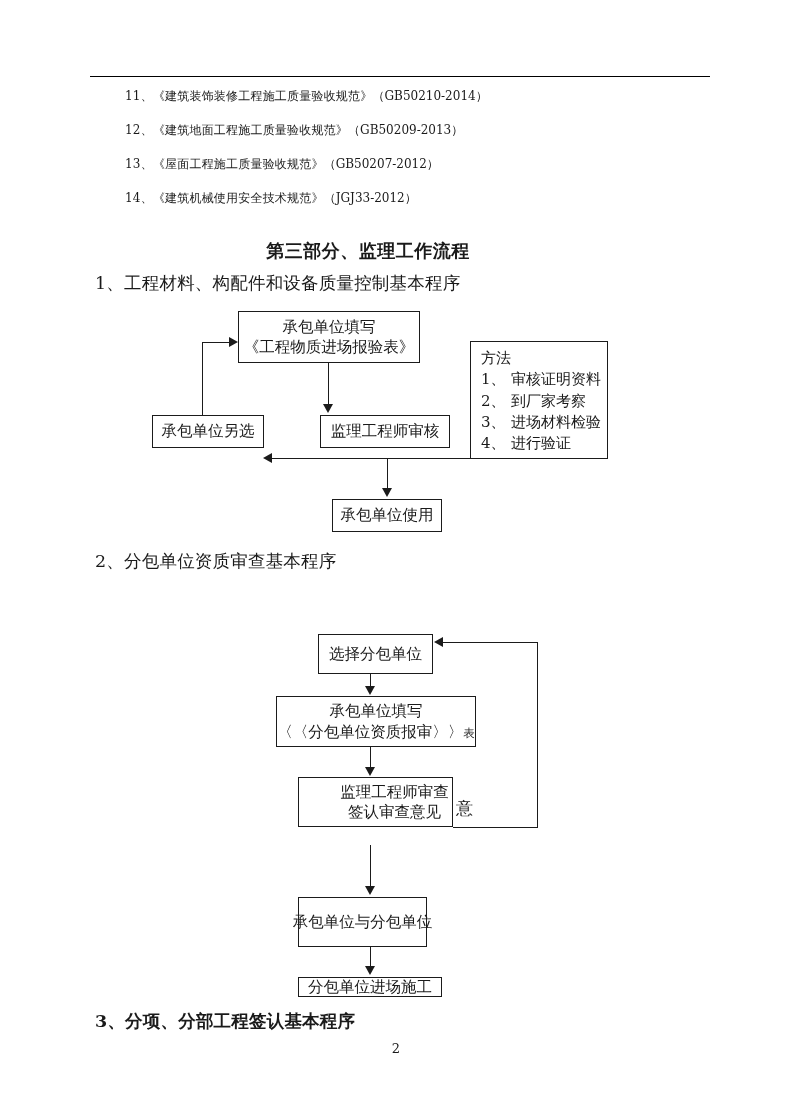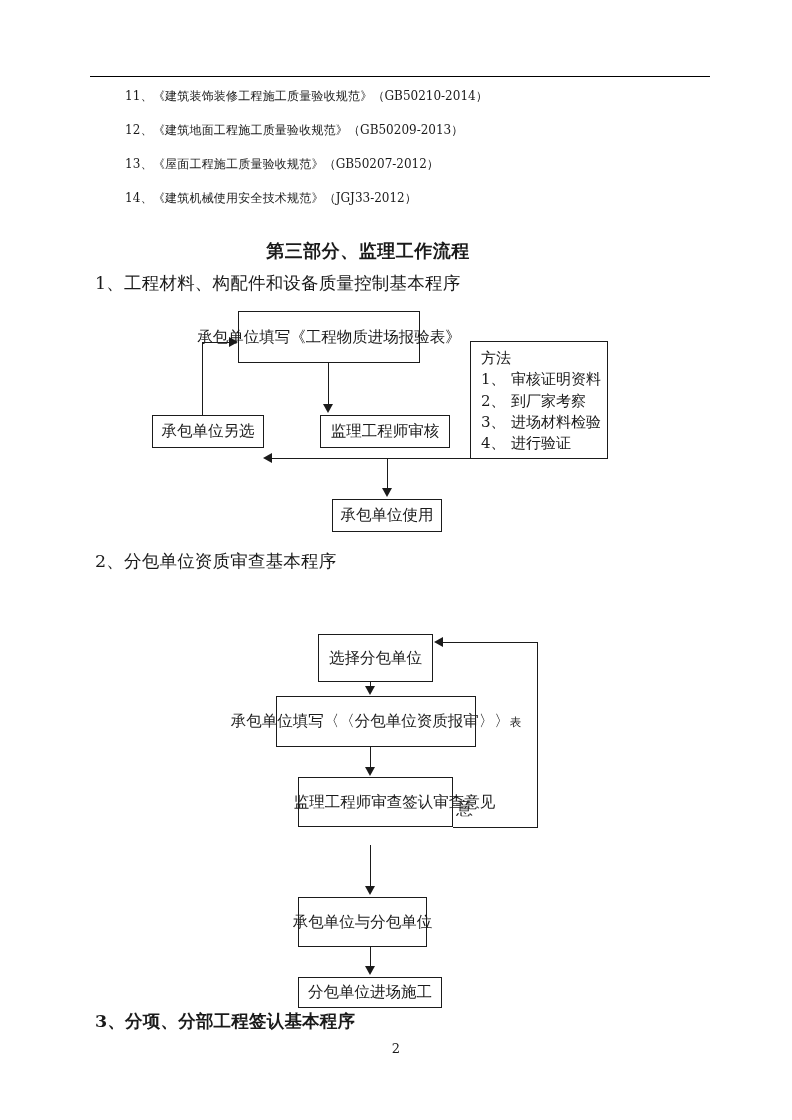--- a/index.html
+++ b/index.html
@@ -73,20 +73,21 @@
     font-size: 13px;
   }
 
   
   .fc-box {
     position: absolute;
     box-sizing: border-box;
     border: 1.4px solid #1b1b1b;
     background: #ffffff;
     display: flex;
+    flex-direction: column;
     align-items: center;
     justify-content: center;
     font-size: 15.5px;
     line-height: 1.32;
     text-align: center;
     white-space: nowrap;
     z-index: 3;
   }
   .fc-box.left-align {
     align-items: flex-start;
@@ -207,21 +208,21 @@
 
     <div class="fc-box" style="left:332px; top:499px; width:110px; height:33px;">
       <span class="ln">承包单位使用</span>
     </div>
   </div>
 
   <div class="proc-heading" style="top:549px;text-align:center;">2、分包单位资质审查基本程序</div>
 
   <div>
 
-    <div class="fc-box" style="left:318px; top:634px; width:115px; height:48px;">
+    <div class="fc-box" style="left:318px; top:634px; width:115px; height:40px;">
       <span class="ln">选择分包单位</span>
     </div>
 
     <div class="fc-line v" style="left:370px; top:665px; height:24px;"></div>
     <div class="arrow down" style="left:364.5px; top:686px;"></div>
 
     <div class="fc-box" style="left:276px; top:696px; width:200px; height:51px;">
       <span class="ln">承包单位填写</span>
       <span class="ln"><span>〈〈分包单位资质报审〉〉</span><span class="sub">表</span></span>
     </div>
@@ -244,21 +245,21 @@
     <div class="fc-line v" style="left:370px; top:845px; height:44px;"></div>
     <div class="arrow down" style="left:364.5px; top:886px;"></div>
 
     <div class="fc-box" style="left:298px; top:897px; width:129px; height:50px;">
       <span class="ln">承包单位与分包单位</span>
     </div>
 
     <div class="fc-line v" style="left:370px; top:947px; height:22px;"></div>
     <div class="arrow down" style="left:364.5px; top:966px;"></div>
 
-    <div class="fc-box" style="left:298px; top:977px; width:144px; height:31px;">
+    <div class="fc-box" style="left:298px; top:977px; width:144px; height:20px;">
       <span class="ln">分包单位进场施工</span>
     </div>
   </div>
 
   <div class="proc-heading bold" style="top:1009px;">3、分项、分部工程签认基本程序</div>
 
   <div class="page-number">2</div>
 
 </div>
 

